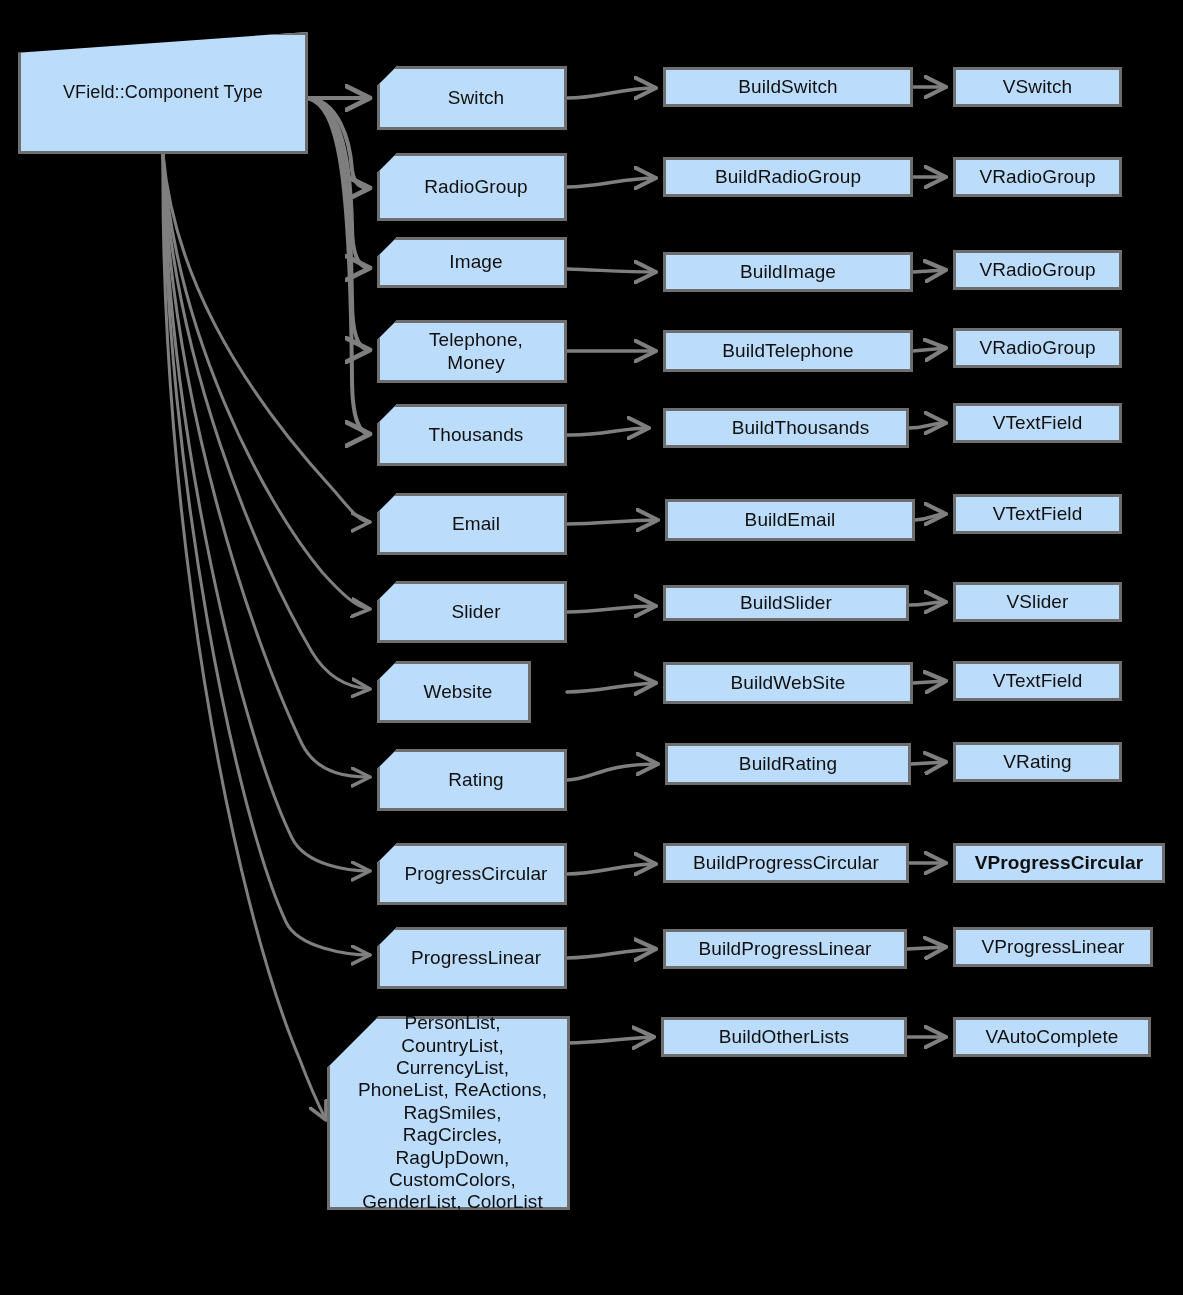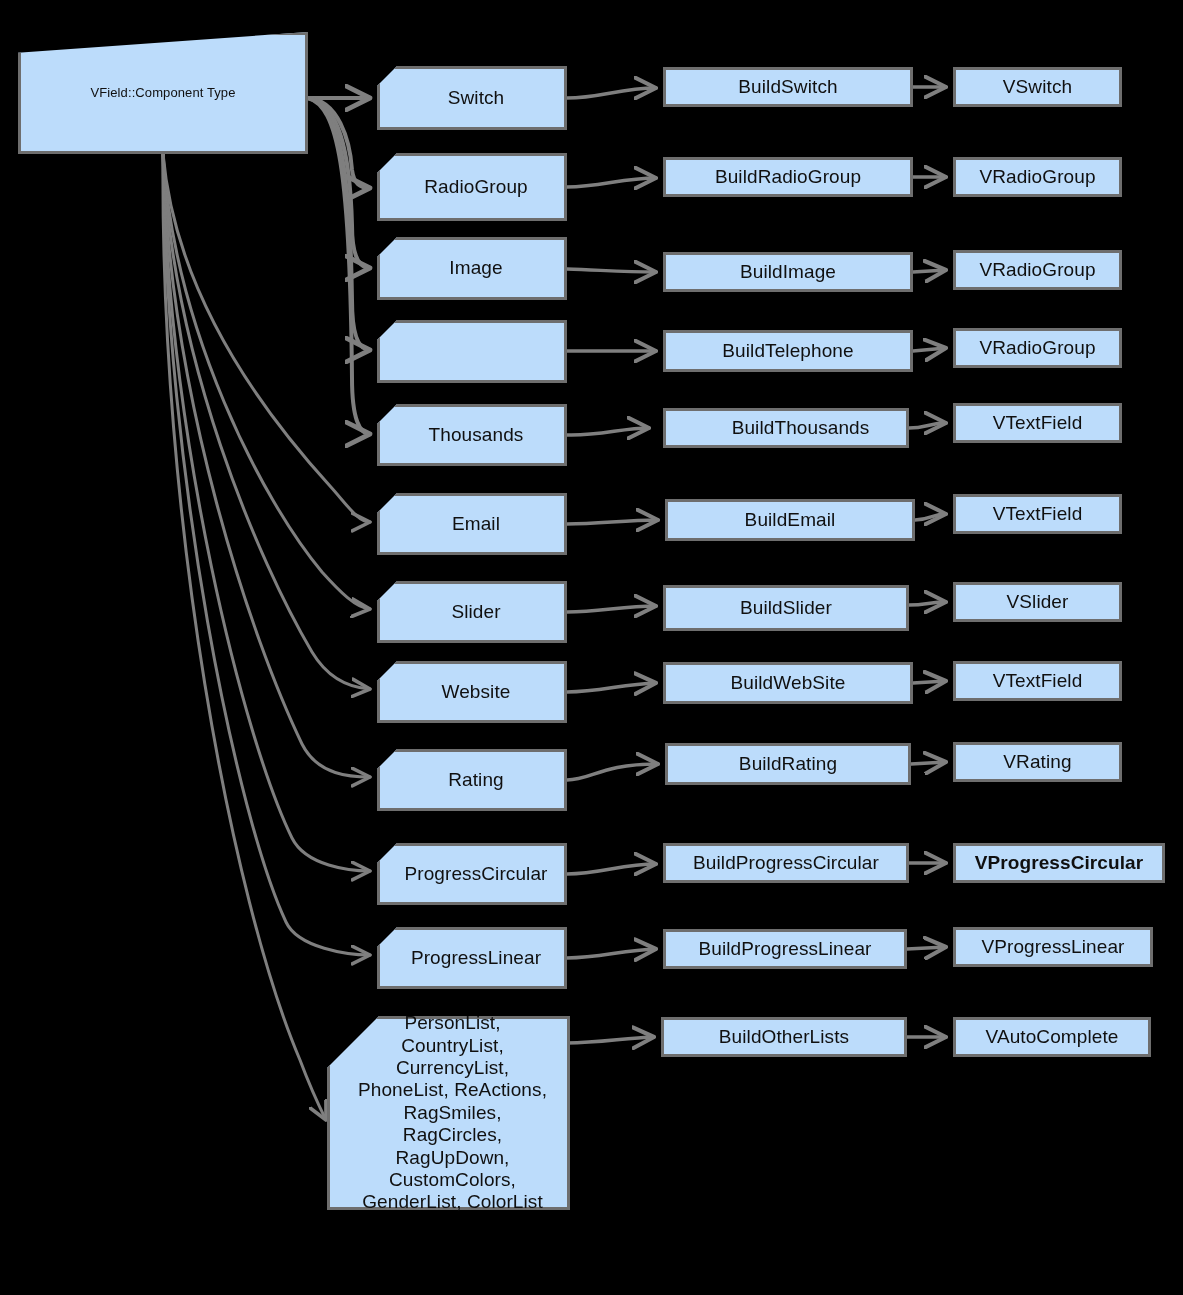--- a/index.html
+++ b/index.html
@@ -51,21 +51,21 @@
     border: 3px solid #6e6e6e;
     -webkit-clip-path: polygon(0 17%, 100% 0, 100% 100%, 0 100%);
     clip-path: polygon(0 17%, 100% 0, 100% 100%, 0 100%);
   }
   .node.root .rlabel {
     position: relative;
     z-index: 1;
     width: 100%;
     text-align: center;
     color: #101010;
-    font-size: 13px;
+    font-size: 18px;
   }
   
   .node.cut {
     border: none;
     background: transparent;
     padding-left: 8px;
   }
   .node.cut .shape {
     position: absolute;
     left: 0; top: 0; right: 0; bottom: 0;
@@ -172,32 +172,34 @@
       <div class="node cut" style="left: 377px; top: 153px; width: 190px; height: 68px;">
         <span class="shape"></span>
         <span class="clabel">RadioGroup</span>
       </div>
       <div class="node plain" style="left: 663px; top: 157px; width: 250px; height: 40px;">
         <span class="plabel">BuildRadioGroup</span>
       </div>
       <div class="node plain" style="left: 953px; top: 157px; width: 169px; height: 40px;">
         <span class="plabel">VRadioGroup</span>
       </div>
-      <div class="node cut" style="left: 377px; top: 237px; width: 190px; height: 63px;">
+      <div class="node cut" style="left: 377px; top: 237px; width: 190px; height: 51px;">
         <span class="shape"></span>
         <span class="clabel">Image</span>
       </div>
       <div class="node plain" style="left: 663px; top: 252px; width: 250px; height: 40px;">
         <span class="plabel">BuildImage</span>
       </div>
       <div class="node plain" style="left: 953px; top: 250px; width: 169px; height: 40px;">
         <span class="plabel">VRadioGroup</span>
       </div>
       <div class="node cut" style="left: 377px; top: 320px; width: 190px; height: 63px;">
         <span class="shape"></span>
+        <span class="clabel">Telephone,
+Money</span>
       </div>
       <div class="node plain" style="left: 663px; top: 330px; width: 250px; height: 42px;">
         <span class="plabel">BuildTelephone</span>
       </div>
       <div class="node plain" style="left: 953px; top: 328px; width: 169px; height: 40px;">
         <span class="plabel">VRadioGroup</span>
       </div>
       <div class="node cut" style="left: 377px; top: 404px; width: 190px; height: 62px;">
         <span class="shape"></span>
         <span class="clabel">Thousands</span>
@@ -215,27 +217,27 @@
       <div class="node plain" style="left: 665px; top: 499px; width: 250px; height: 42px;">
         <span class="plabel">BuildEmail</span>
       </div>
       <div class="node plain" style="left: 953px; top: 494px; width: 169px; height: 40px;">
         <span class="plabel">VTextField</span>
       </div>
       <div class="node cut" style="left: 377px; top: 581px; width: 190px; height: 62px;">
         <span class="shape"></span>
         <span class="clabel">Slider</span>
       </div>
-      <div class="node plain" style="left: 663px; top: 585px; width: 246px; height: 46px;">
+      <div class="node plain" style="left: 663px; top: 585px; width: 246px; height: 36px;">
         <span class="plabel">BuildSlider</span>
       </div>
       <div class="node plain" style="left: 953px; top: 582px; width: 169px; height: 40px;">
         <span class="plabel">VSlider</span>
       </div>
-      <div class="node cut" style="left: 377px; top: 661px; width: 190px; height: 62px;">
+      <div class="node cut" style="left: 377px; top: 661px; width: 154px; height: 62px;">
         <span class="shape"></span>
         <span class="clabel">Website</span>
       </div>
       <div class="node plain" style="left: 663px; top: 662px; width: 250px; height: 42px;">
         <span class="plabel">BuildWebSite</span>
       </div>
       <div class="node plain" style="left: 953px; top: 661px; width: 169px; height: 40px;">
         <span class="plabel">VTextField</span>
       </div>
       <div class="node cut" style="left: 377px; top: 749px; width: 190px; height: 62px;">

